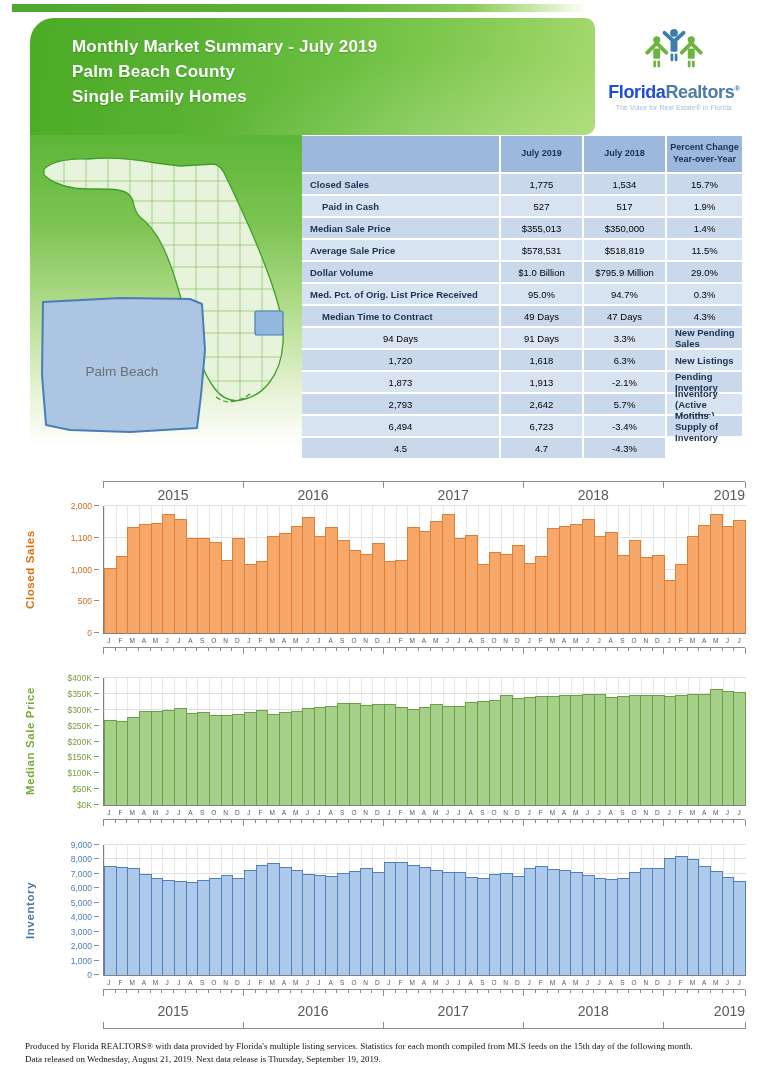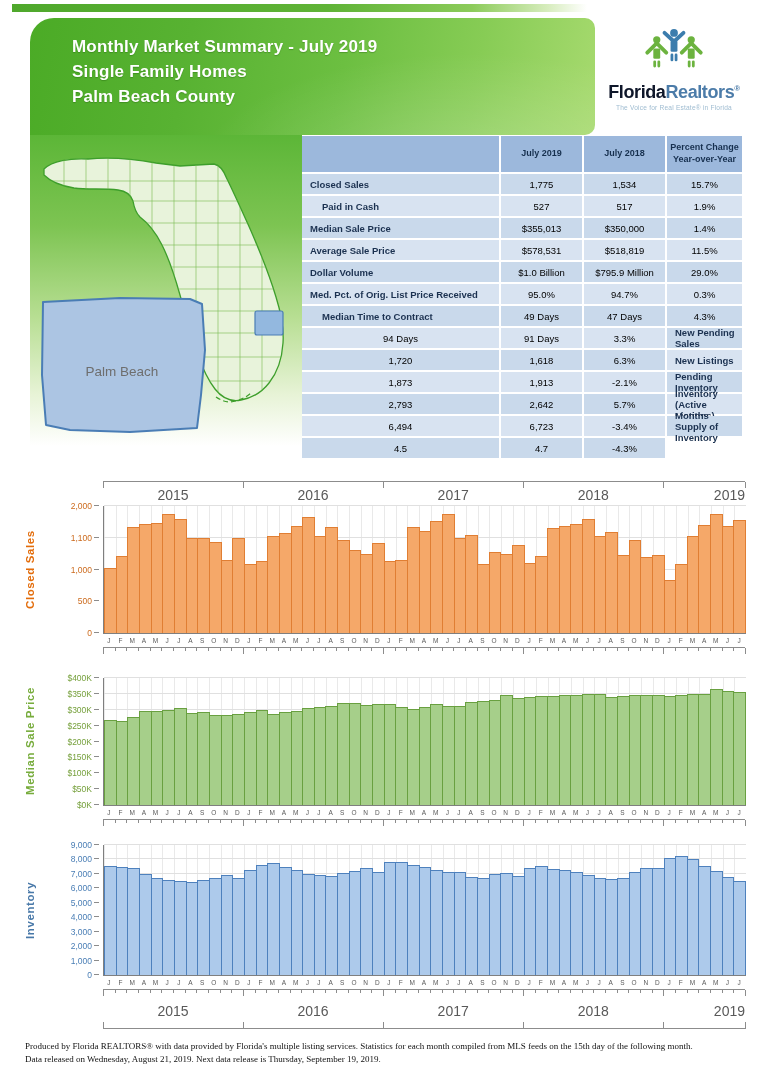--- a/index.html
+++ b/index.html
@@ -20,21 +20,21 @@
     line-height:25px;letter-spacing:.2px;text-shadow:0 1px 1px rgba(30,90,10,.35);}
 
   
   .map-panel{position:absolute;left:30px;top:135px;width:272px;height:324px;
     background:linear-gradient(180deg,#5CB637 0%,#7DC452 28%,#B7DE92 56%,#E7F3D6 80%,#fff 96%);}
   .map-panel svg{position:absolute;left:0;top:0;}
 
   
   .logo{position:absolute;left:598px;top:26px;width:152px;text-align:center;}
   .logo-name{font-size:18px;font-weight:700;letter-spacing:-.4px;margin-top:2px;}
-  .logo-name .g{color:#0f172a;} .logo-name .b{color:#4C7CA9;}
+  .logo-name .g{color:#1d4ed8;} .logo-name .b{color:#4C7CA9;}
   .logo-name sup{font-size:8px;color:#4C7CA9;}
   .logo-tagline{font-size:6.6px;color:#9FBCD1;letter-spacing:.2px;margin-top:1px;}
 
   
   .table{position:absolute;left:302px;top:136px;width:438px;display:grid;
     grid-template-columns:197px 81px 81px 75px;grid-template-rows:36px;grid-auto-rows:20px;gap:2px;}
   .th{background:#9CB8DC;color:#17304F;font-size:9px;font-weight:700;display:flex;align-items:center;
     justify-content:center;text-align:center;line-height:1.3;padding:0 2px;}
   .cell{font-size:9.5px;color:#000;display:flex;align-items:center;justify-content:center;background:#D8E3F1;}
   .cell.lab{justify-content:flex-start;padding-left:8px;color:#1B3150;font-weight:700;}
@@ -80,22 +80,22 @@
 </head>
 <body>
 
 <div class="page">
 
   <div class="top-strip"></div>
 
   <div class="banner">
     <div class="banner-title">
       <div>Monthly Market Summary - July 2019</div>
+      <div>Palm Beach County</div>
       <div>Single Family Homes</div>
-      <div>Palm Beach County</div>
     </div>
   </div>
 
   <div class="logo">
     <svg width="64" height="50" viewBox="0 0 70 58">
       <g fill="#6CB33F" stroke="#6CB33F">
         <circle cx="15" cy="16" r="4.2" stroke="none"></circle>
         <path d="M4,31 L15,20 L26,31" fill="none" stroke-width="4.5" stroke-linecap="round"></path>
         <rect x="11" y="26" width="8" height="12" rx="1.5" stroke="none"></rect>
         <rect x="11" y="40" width="3.2" height="8" rx="1.5" stroke="none"></rect>

